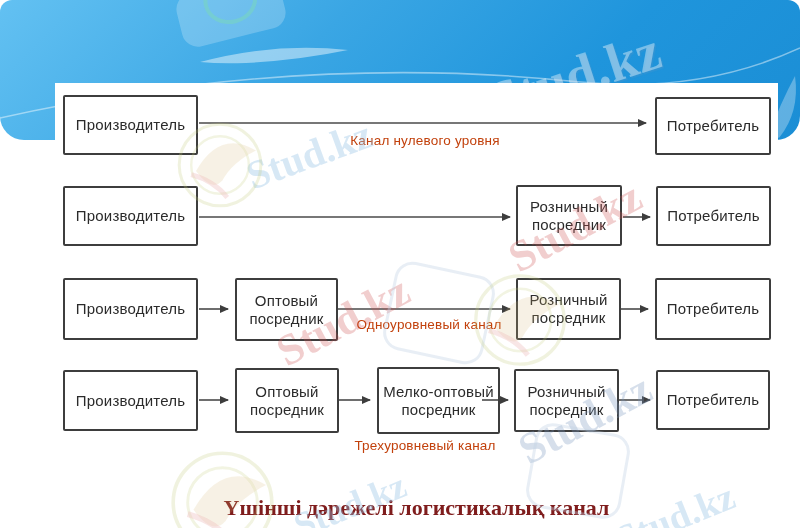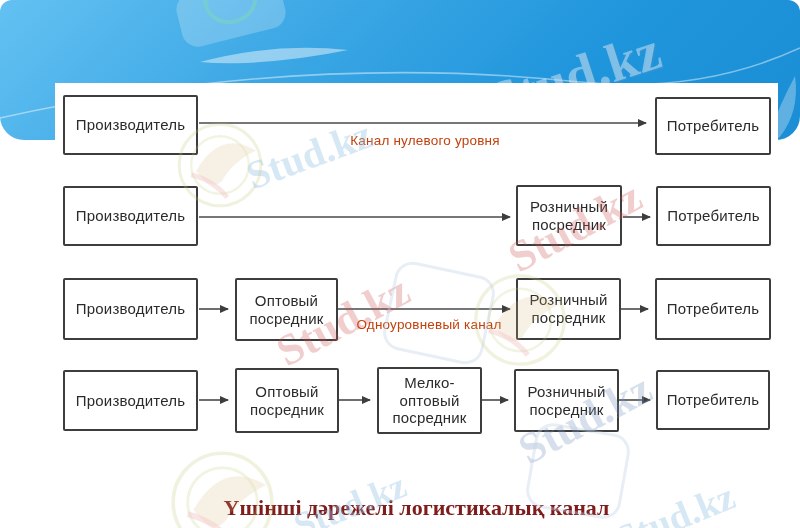--- a/index.html
+++ b/index.html
@@ -89,23 +89,24 @@
   <div class="box" style="left:656px;top:186px;width:115px;height:60px">Потребитель</div>
 
   <div class="box" style="left:63px;top:278px;width:135px;height:62px">Производитель</div>
   <div class="box" style="left:235px;top:278px;width:103px;height:63px">Оптовый посредник</div>
   <div class="box" style="left:516px;top:278px;width:105px;height:62px">Розничный посредник</div>
   <div class="box" style="left:655px;top:278px;width:116px;height:62px">Потребитель</div>
   <div class="chlabel" style="left:429px;top:317px">Одноуровневый канал</div>
 
   <div class="box" style="left:63px;top:370px;width:135px;height:61px">Производитель</div>
   <div class="box" style="left:235px;top:368px;width:104px;height:65px">Оптовый посредник</div>
-  <div class="box" style="left:377px;top:367px;width:105px;height:67px">Мелко-оптовый посредник</div>
+  <div class="box" style="left:377px;top:367px;width:123px;height:67px">Мелко-оптовый посредник</div>
   <div class="box" style="left:514px;top:369px;width:105px;height:63px">Розничный посредник</div>
   <div class="box" style="left:656px;top:370px;width:114px;height:60px">Потребитель</div>
+  <div class="chlabel" style="left:425px;top:438px">Трехуровневый канал</div>
 
   <div class="slide-title">Үшінші дәрежелі логистикалық канал</div>
 
   <div class="wm-layer">
     <span class="wm-text wm-sky" style="left:240px;top:155px;font-size:40px;transform:rotate(-20deg)">Stud.kz</span>
     <span class="wm-text wm-red" style="left:500px;top:238px;font-size:44px;transform:rotate(-28deg)">Stud.kz</span>
     <span class="wm-text wm-red" style="left:268px;top:332px;font-size:44px;transform:rotate(-28deg)">Stud.kz</span>
     <span class="wm-text wm-blue" style="left:510px;top:430px;font-size:44px;transform:rotate(-28deg)">Stud.kz</span>
     <span class="wm-text wm-sky" style="left:610px;top:520px;font-size:38px;transform:rotate(-22deg)">Stud.kz</span>
     <span class="wm-text wm-sky" style="left:288px;top:508px;font-size:36px;transform:rotate(-22deg)">Stud.kz</span>

